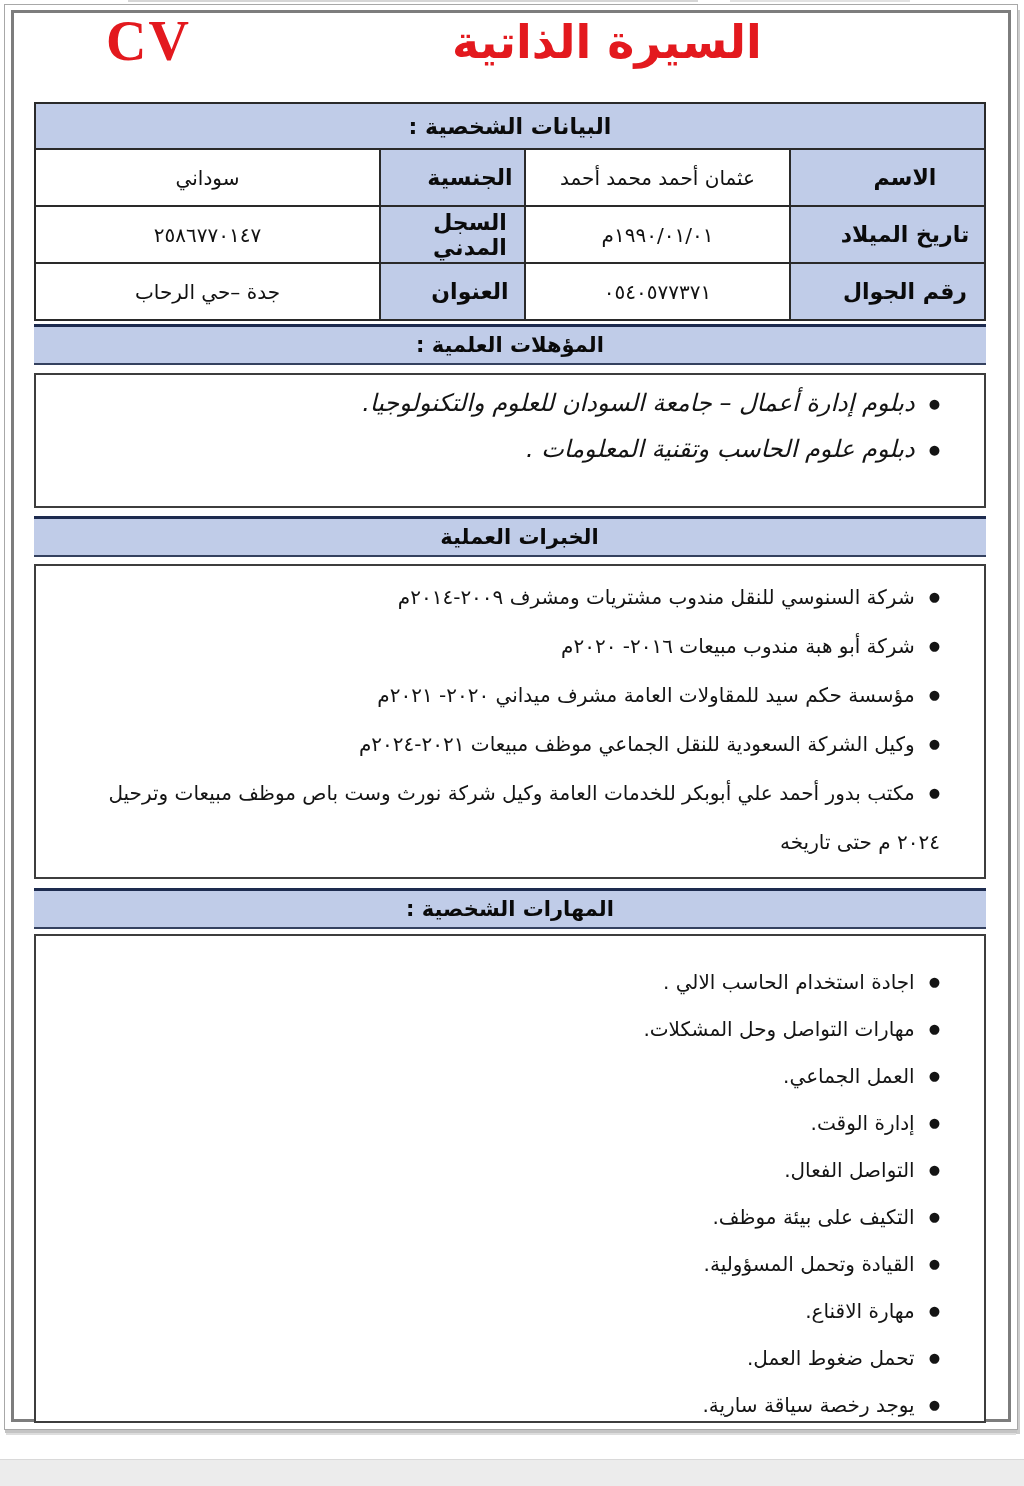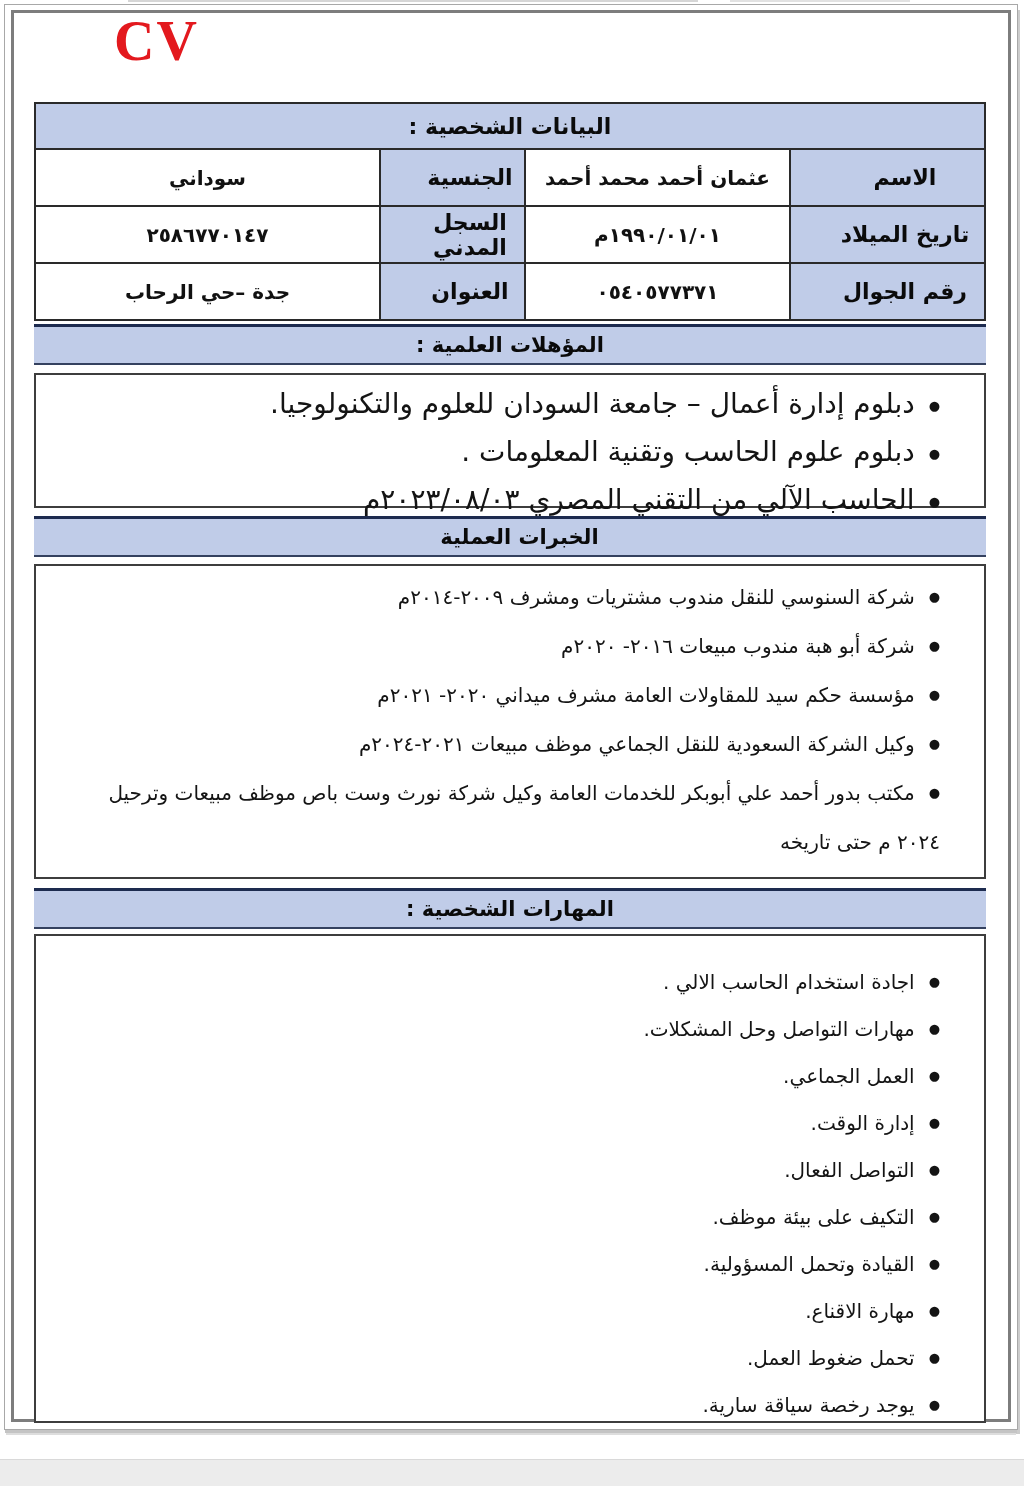--- a/index.html
+++ b/index.html
@@ -18,21 +18,21 @@
     box-shadow:0 4px 0 -1px #c4c4c4, 0 7px 0 -2px #dddddd, 3px 5px 0 -1px #cccccc;
     background:#fff;
   }
   .frame-inner{
     position:absolute;left:6px;top:5px;right:6px;bottom:7px;
     border:3px solid #7d7d7d;background:#ffffff;
   }
 
   header{position:relative;height:80px;}
   .cv-label{
-    position:absolute;left:100px;top:-4px;
+    position:absolute;left:92px;top:-4px;
     font-family:"Liberation Serif", serif;
     font-weight:700;font-size:56px;color:var(--red,#e3191e);
     letter-spacing:2px;
   }
   .doc-title{
     position:absolute;left:438px;top:2px;
     direction:rtl;
     font-size:46px;font-weight:800;color:var(--red,#e3191e);
     letter-spacing:-2px;white-space:nowrap;
   }
@@ -50,21 +50,21 @@
   }
   td.caption{
     height:42px;background:var(--band,#c0cce8);
     font-size:22px;font-weight:800;color:#0b0b0b;
   }
   td.lbl{
     height:53px;background:var(--band,#c0cce8);
     font-size:22px;font-weight:800;color:#0b0b0b;padding-left:36px;
   }
   td.val{
-    background:#ffffff;font-size:20px;font-weight:700;color:#111;
+    background:#ffffff;font-size:20px;font-weight:400;color:#111;
   }
 
   
   .band{
     height:36px;background:var(--band,#c0cce8);
     border-top:3px solid #1d2b4f;border-bottom:2px solid #34415f;
     display:flex;align-items:center;justify-content:center;
     direction:rtl;font-size:21px;font-weight:800;color:#0a0a0a;
   }
   .band.m-quals{margin-top:3px;}
@@ -80,21 +80,21 @@
   .box.skills{margin-top:5px;height:489px;}
 
   ul.bullets{
     list-style:none;margin:0;direction:rtl;text-align:right;color:#141414;
   }
   ul.bullets li{position:relative;}
   ul.bullets li::before{
     content:"●";font-size:13px;margin-left:14px;position:relative;top:-3px;
   }
   .quals ul.bullets{padding:7px 44px 0 24px;}
-  .quals ul.bullets li{font-size:28px;line-height:43px;}
+  .quals ul.bullets li{font-size:24px;line-height:43px;font-style:italic;}
   .exp ul.bullets{padding:8px 44px 0 30px;}
   .exp ul.bullets li{font-size:20px;line-height:46px;}
   .skills ul.bullets{padding:24px 44px 0 24px;}
   .skills ul.bullets li{font-size:20px;line-height:45px;}
 
   .bottom-strip{
     position:absolute;left:0;right:0;bottom:0;height:26px;
     background:#ececec;border-top:1px solid #d9d9d9;
   }
 </style>
@@ -103,20 +103,21 @@
 
 <div class="canvas">
   <div class="top-scan-line"></div>
   <div class="top-scan-line2"></div>
 
   <div class="frame-outer">
     <div class="frame-inner">
 
       <header>
         <div class="cv-label">CV</div>
+        <div class="doc-title">السيرة الذاتية</div>
       </header>
 
       <main>
 
         <table class="personal">
           <colgroup>
             <col style="width:195px">
               <col style="width:265px">
               <col style="width:145px">
               <col style="width:345px">
@@ -144,21 +145,20 @@
             <td class="val">جدة –حي الرحاب</td>
           </tr>
         </tbody>
           </table>
 
         <div class="band m-quals">المؤهلات العلمية :</div>
         <div class="box quals">
           <ul class="bullets">
             <li>دبلوم إدارة أعمال – جامعة السودان للعلوم والتكنولوجيا.</li>
             <li>دبلوم علوم الحاسب وتقنية المعلومات .</li>
-            <li>الحاسب الآلي من التقني المصري ٢٠٢٣/٠٨/٠٣م</li>
           </ul>
         </div>
 
         <div class="band m-exp">الخبرات العملية</div>
         <div class="box exp">
           <ul class="bullets">
             <li>شركة السنوسي للنقل   مندوب مشتريات ومشرف  ٢٠٠٩-٢٠١٤م</li>
             <li>شركة أبو هبة     مندوب مبيعات ٢٠١٦- ٢٠٢٠م</li>
             <li>مؤسسة حكم سيد للمقاولات العامة   مشرف ميداني  ٢٠٢٠- ٢٠٢١م</li>
             <li>وكيل الشركة السعودية للنقل الجماعي موظف مبيعات ٢٠٢١-٢٠٢٤م</li>

